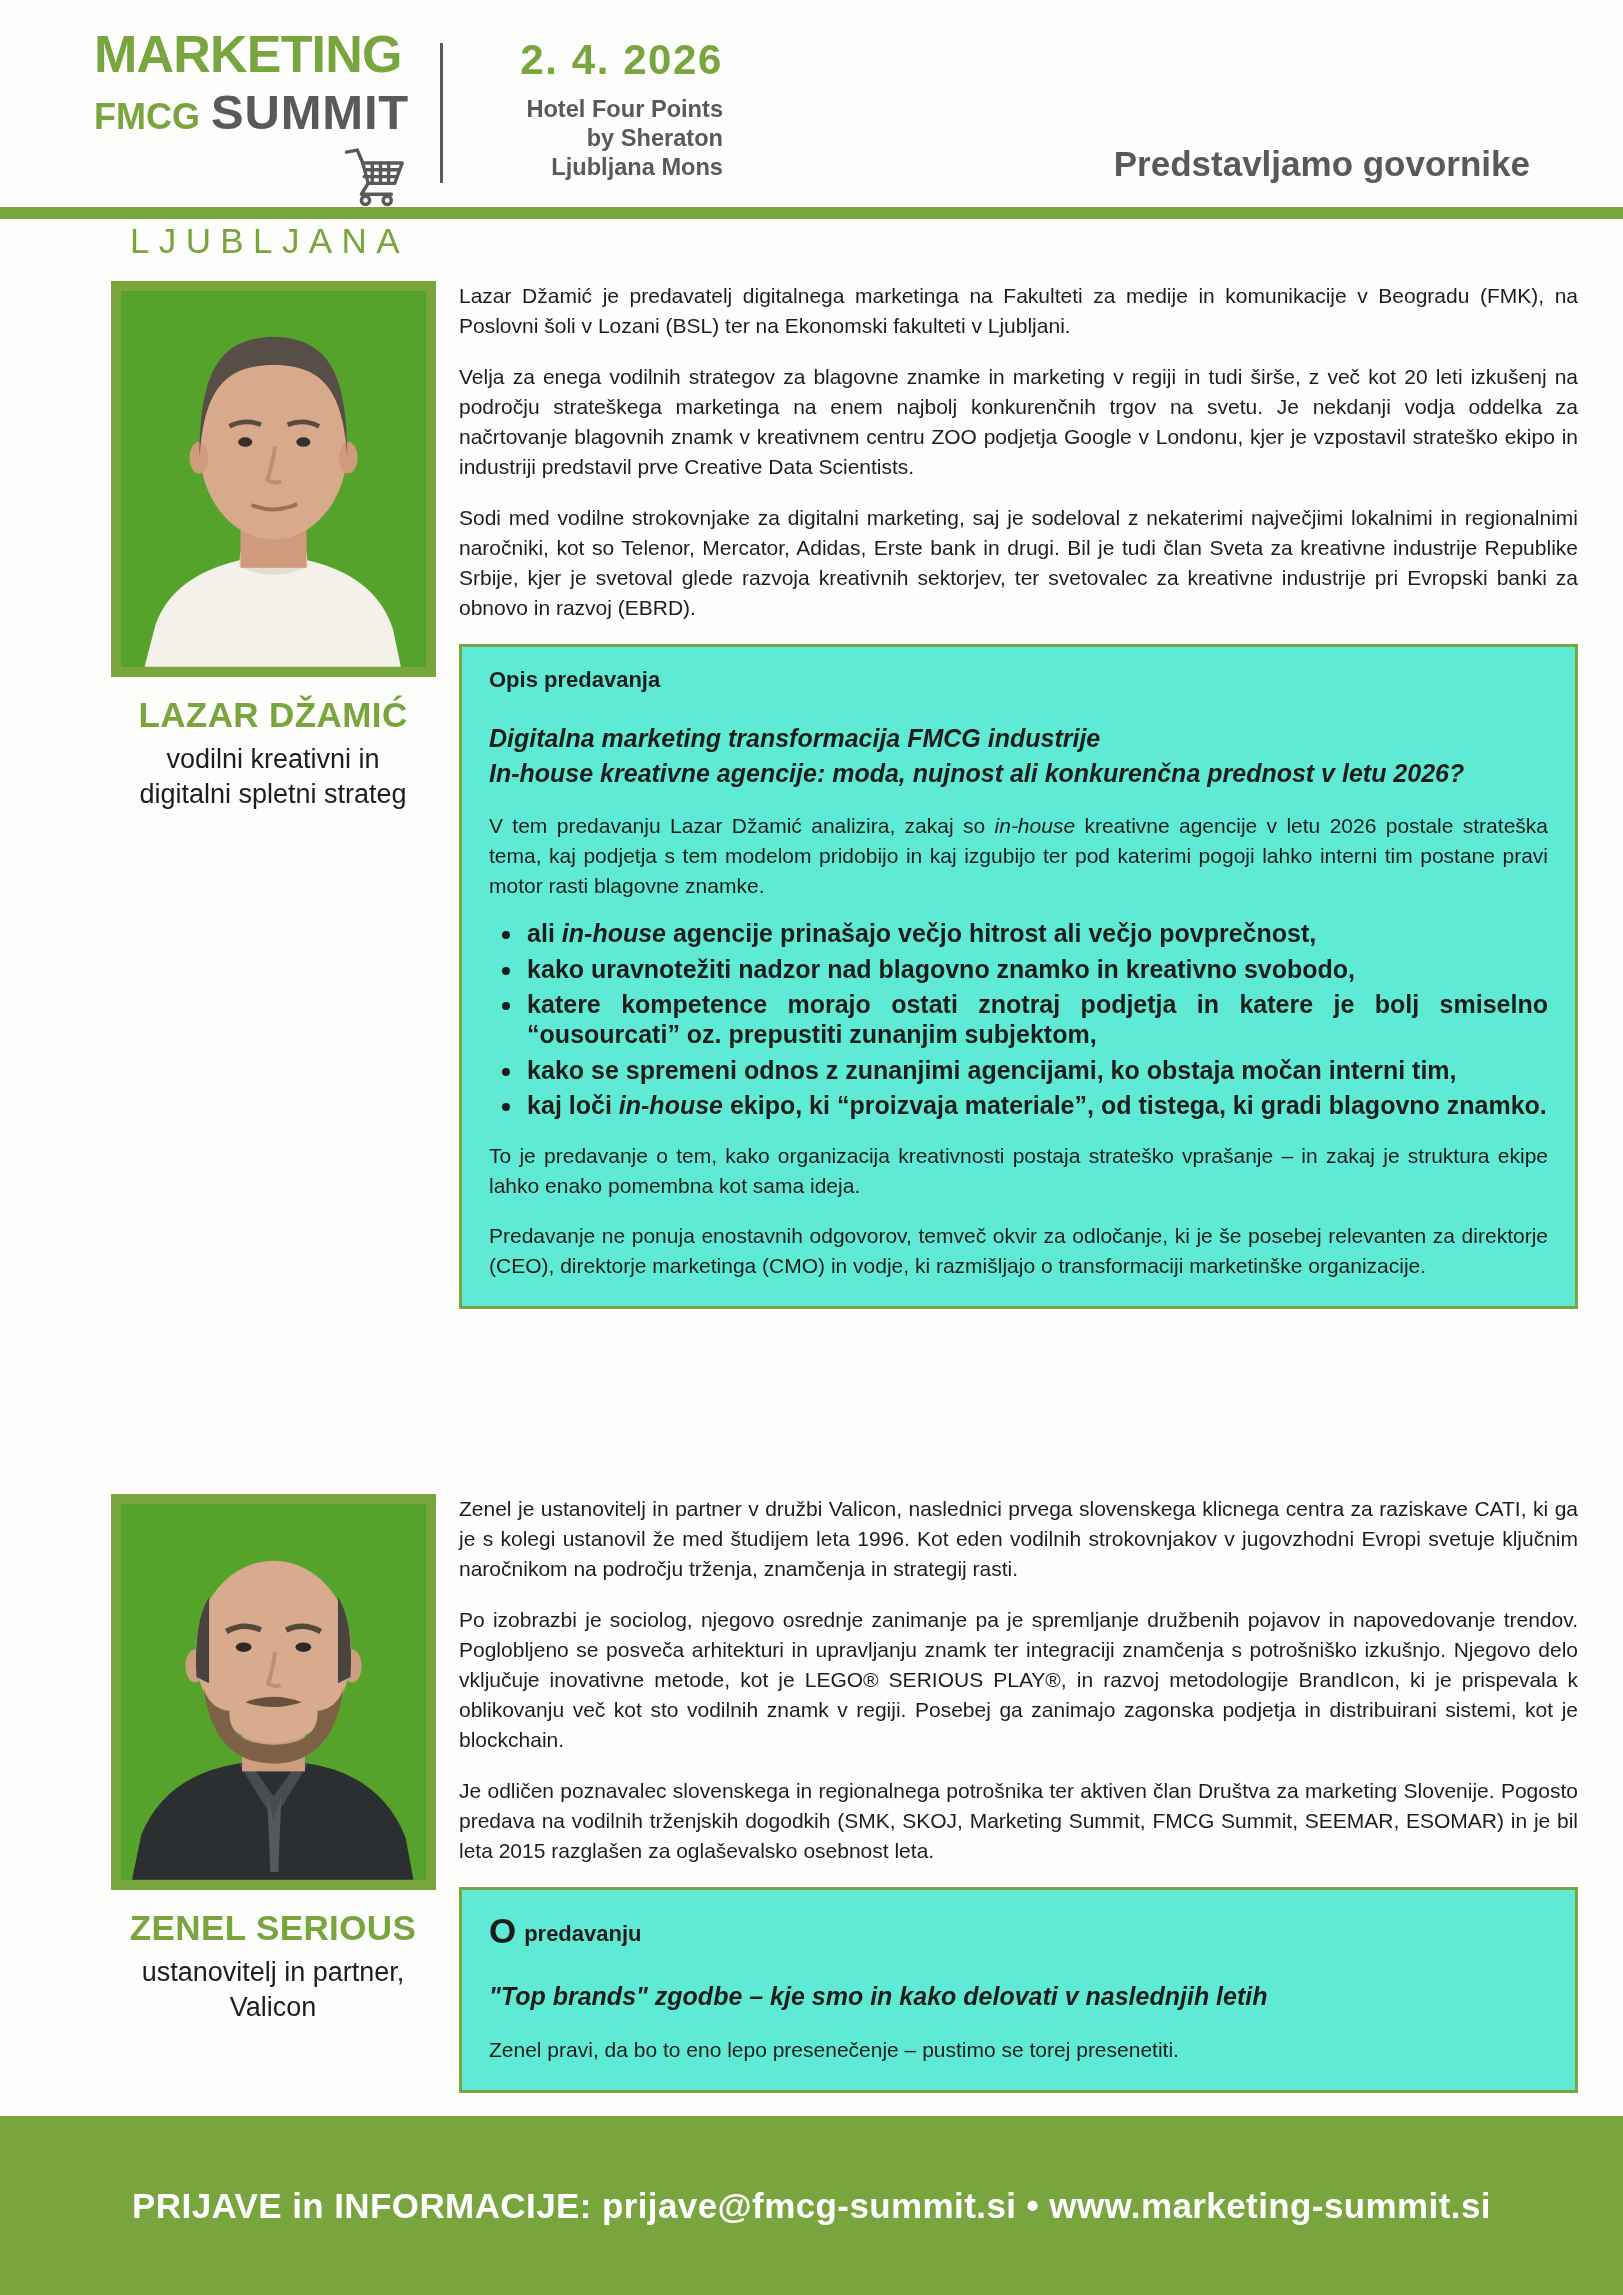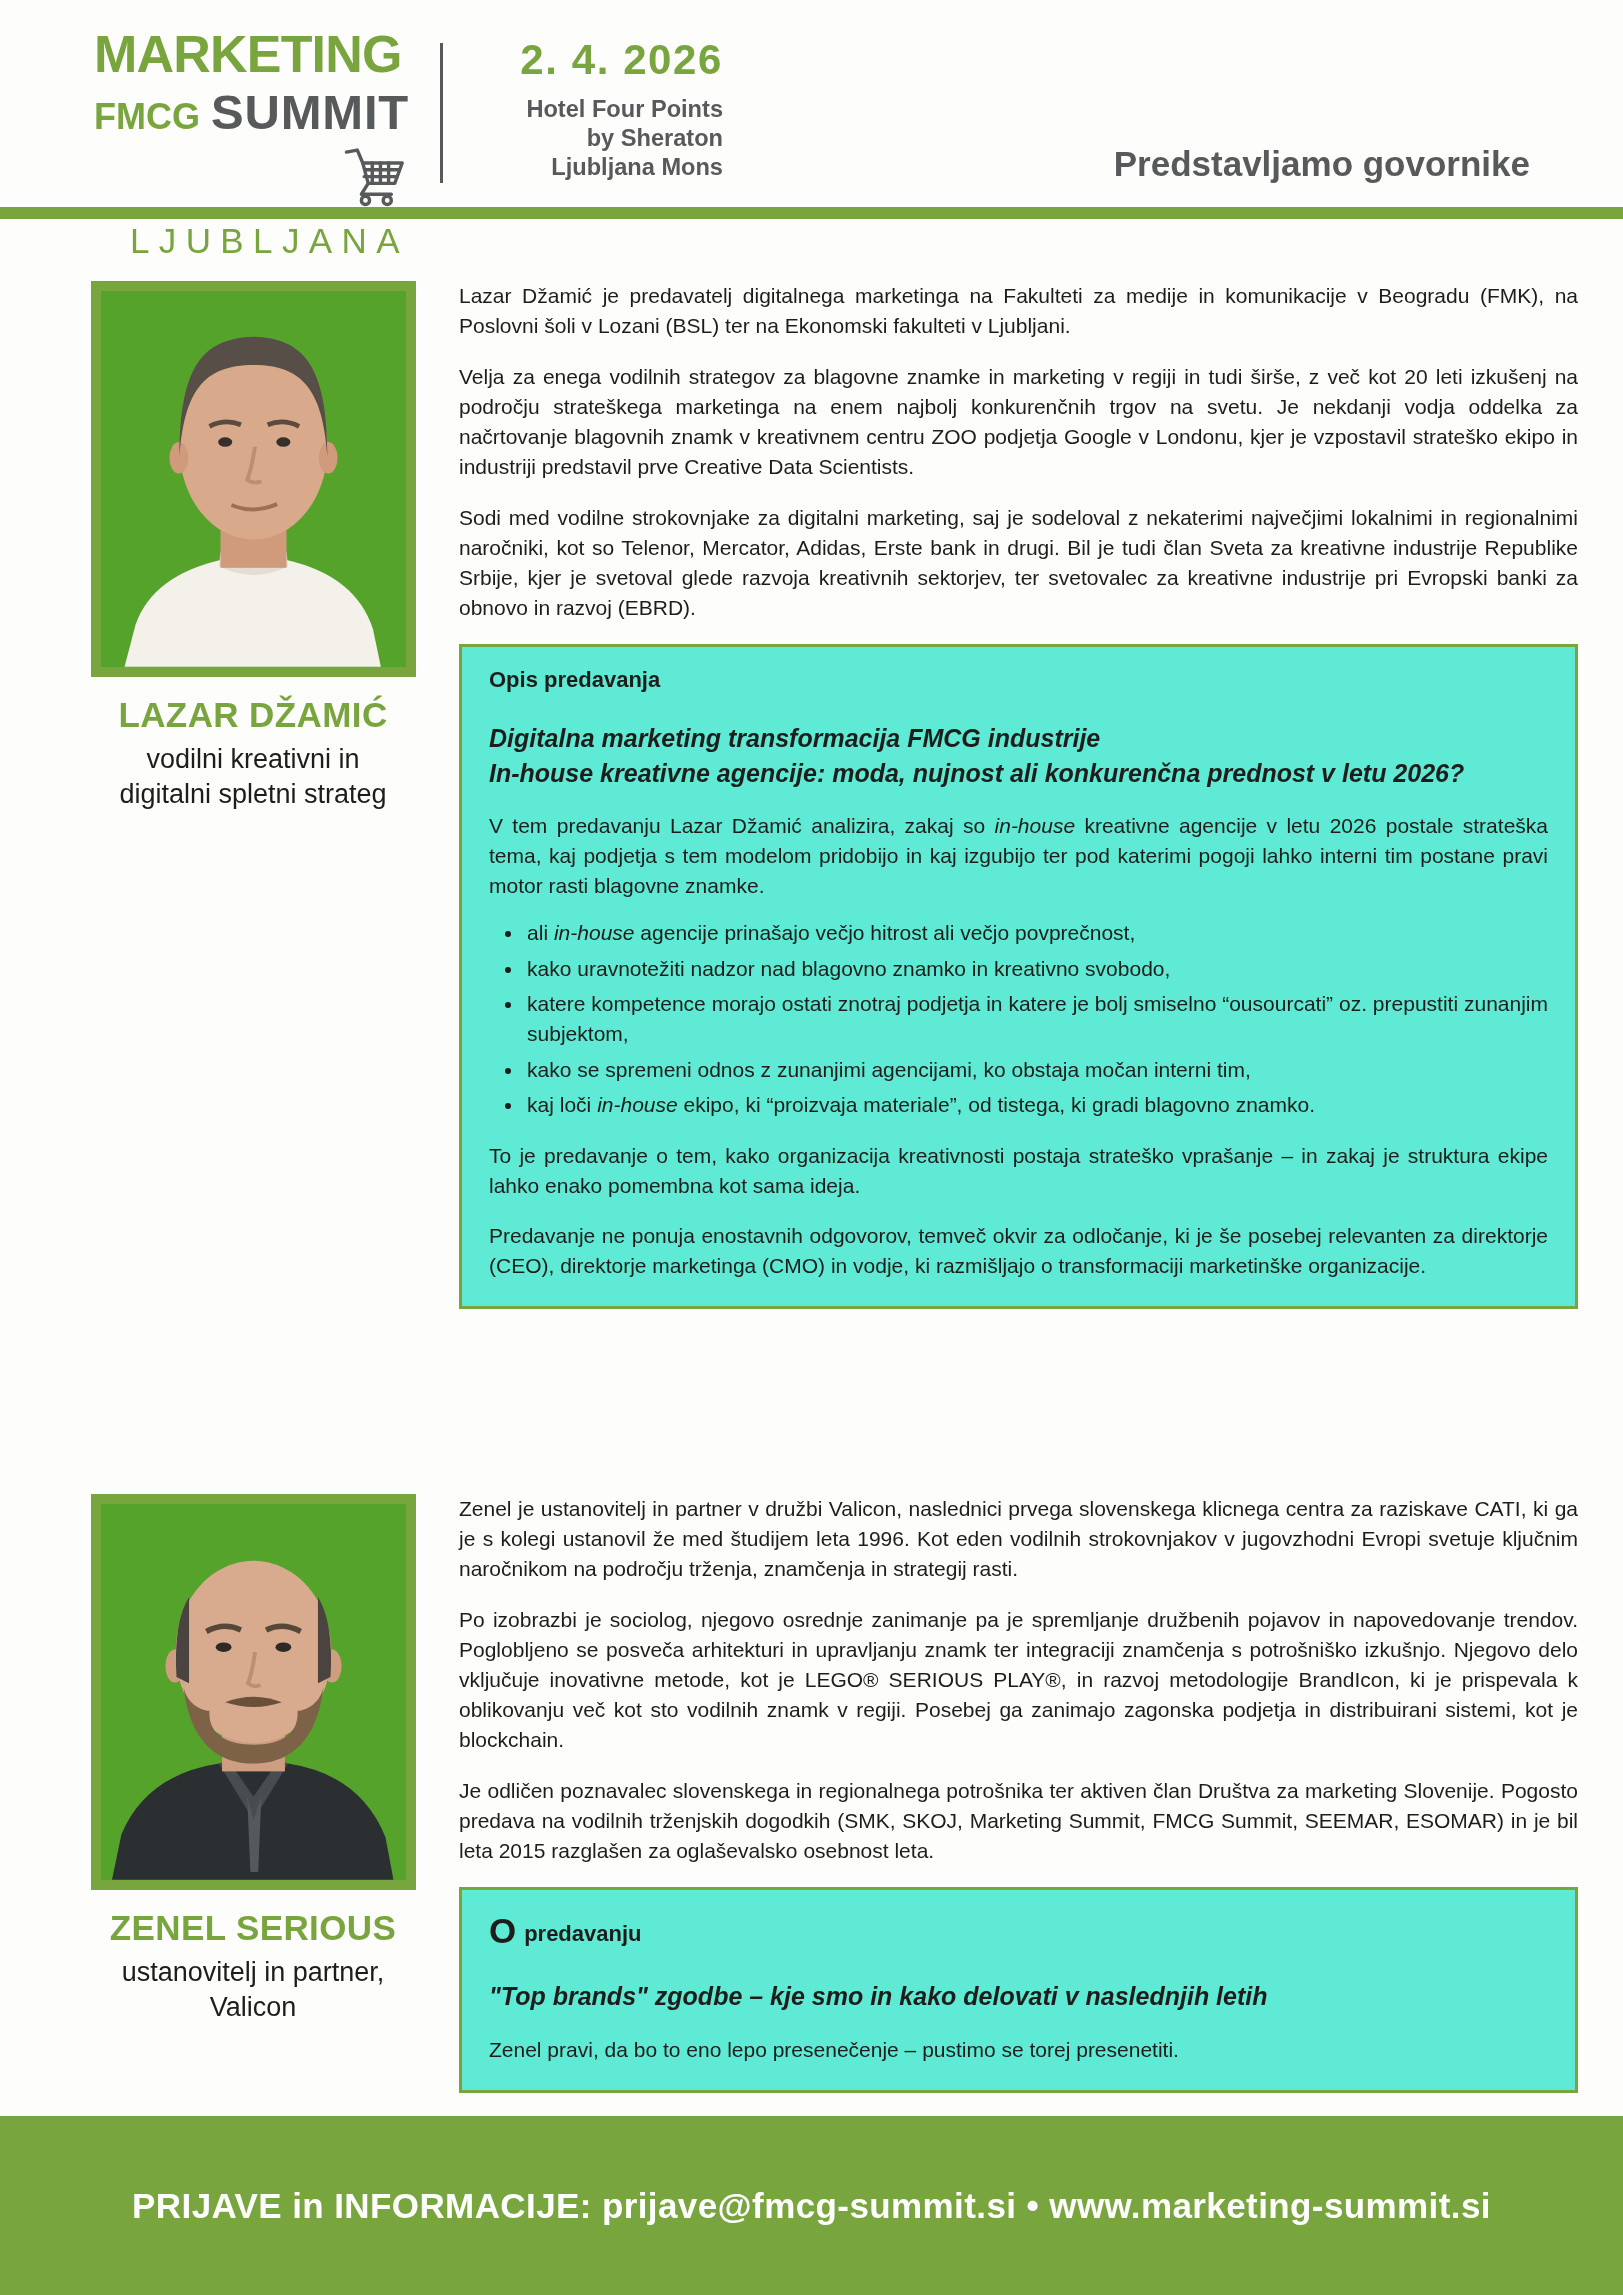--- a/index.html
+++ b/index.html
@@ -26,33 +26,33 @@
   .logo-divider{position:absolute;left:440px;top:43px;width:3.1px;height:140px;background:var(--gray);}
   .event-block{position:absolute;left:483px;top:39px;width:240px;text-align:right;}
   .event-date{font-size:42px;font-weight:bold;color:var(--accent);letter-spacing:1.6px;line-height:1;}
   .event-venue{margin-top:14px;font-size:23.6px;line-height:29px;font-weight:bold;color:var(--gray);}
   .section-title{position:absolute;right:93px;top:144px;font-size:35px;font-weight:bold;color:var(--gray);}
   .rule{position:absolute;left:0;top:207px;width:100%;height:11.8px;background:var(--accent);}
   
   .speaker{position:absolute;left:0;right:0;}
   .s1{top:281px;}
   .s2{top:1494px;}
-  .left-col{position:absolute;left:84px;width:338px;text-align:center;}
+  .left-col{position:absolute;left:104px;width:338px;text-align:center;}
   .photo{width:305px;height:376px;border:10.2px solid var(--accent);margin:0 auto;background:var(--photo-green);}
   .photo svg{display:block;width:100%;height:100%;}
   .sp-name{margin:19px 0 0;font-size:35px;font-weight:bold;color:var(--accent);letter-spacing:0.4px;line-height:1.1;}
   .sp-role{margin-top:7.9px;font-size:27px;line-height:35px;color:var(--ink);}
   .right-col{position:absolute;left:459px;width:1119px;}
   .bio p{margin:0 0 21px;font-size:21px;line-height:30px;text-align:justify;}
   .talk-box{border:3.9px solid var(--accent);padding:20.4px 27px 25px;margin-top:6.3px;background:#5eead4;}
   .box-label{font-size:22px;font-weight:bold;line-height:1.2;}
   .box-label-big{font-size:35px;margin-right:7.9px;vertical-align:-2.4px;}
   .talk-title{margin-top:27px;font-size:25px;font-weight:bold;font-style:italic;line-height:35px;}
   .talk-box p.box-p{margin:20.4px 0 0;font-size:21px;line-height:30px;text-align:justify;}
-  .talk-box ul{margin:17.3px 0 0;padding-left:35px;font-size:21px;line-height:30px;}
+  .talk-box ul{margin:17.3px 0 0;padding-left:35px;font-size:25px;line-height:30px;font-weight:bold;}
   .talk-box li{margin-bottom:5.5px;text-align:justify;padding-left:3.1px;}
   
   .footer{position:absolute;left:0;top:2116px;width:100%;height:179px;background:var(--accent);
           display:flex;align-items:center;justify-content:center;}
   .footer-text{color:#ffffff;font-size:35px;font-weight:bold;letter-spacing:0.4px;}
 </style>
 </head>
 <body>
 
 <div class="page">

